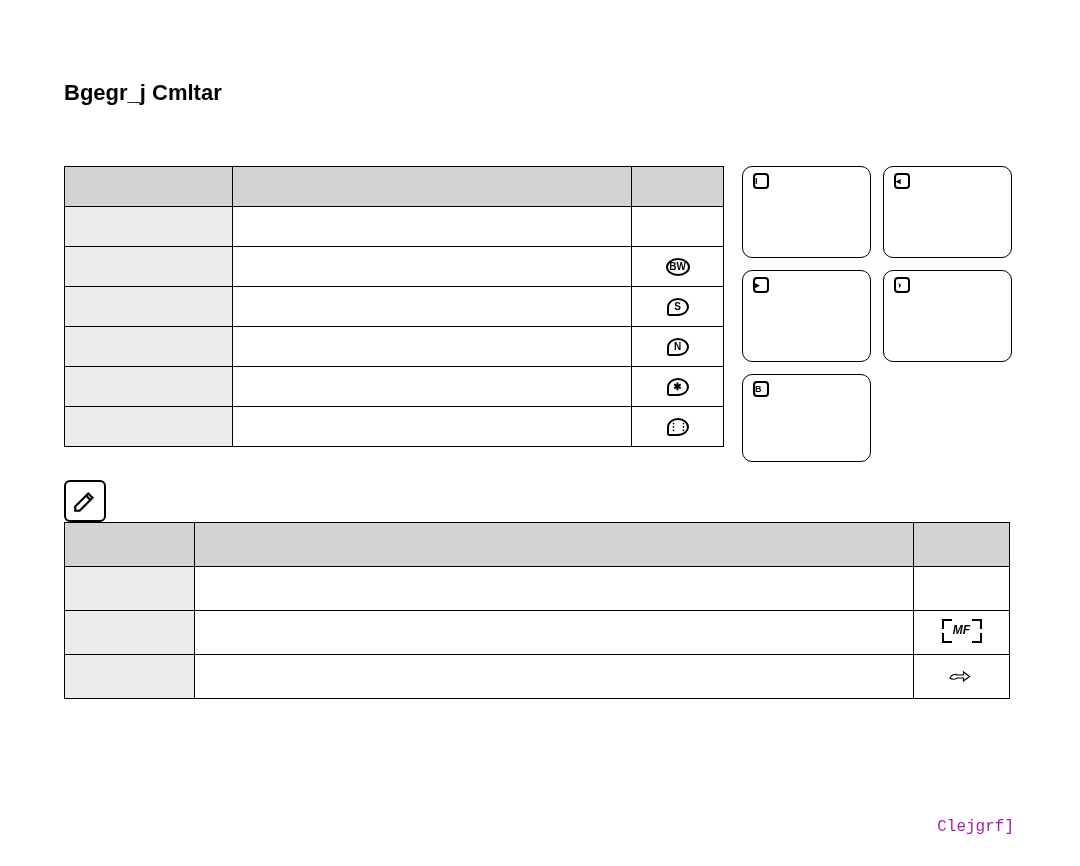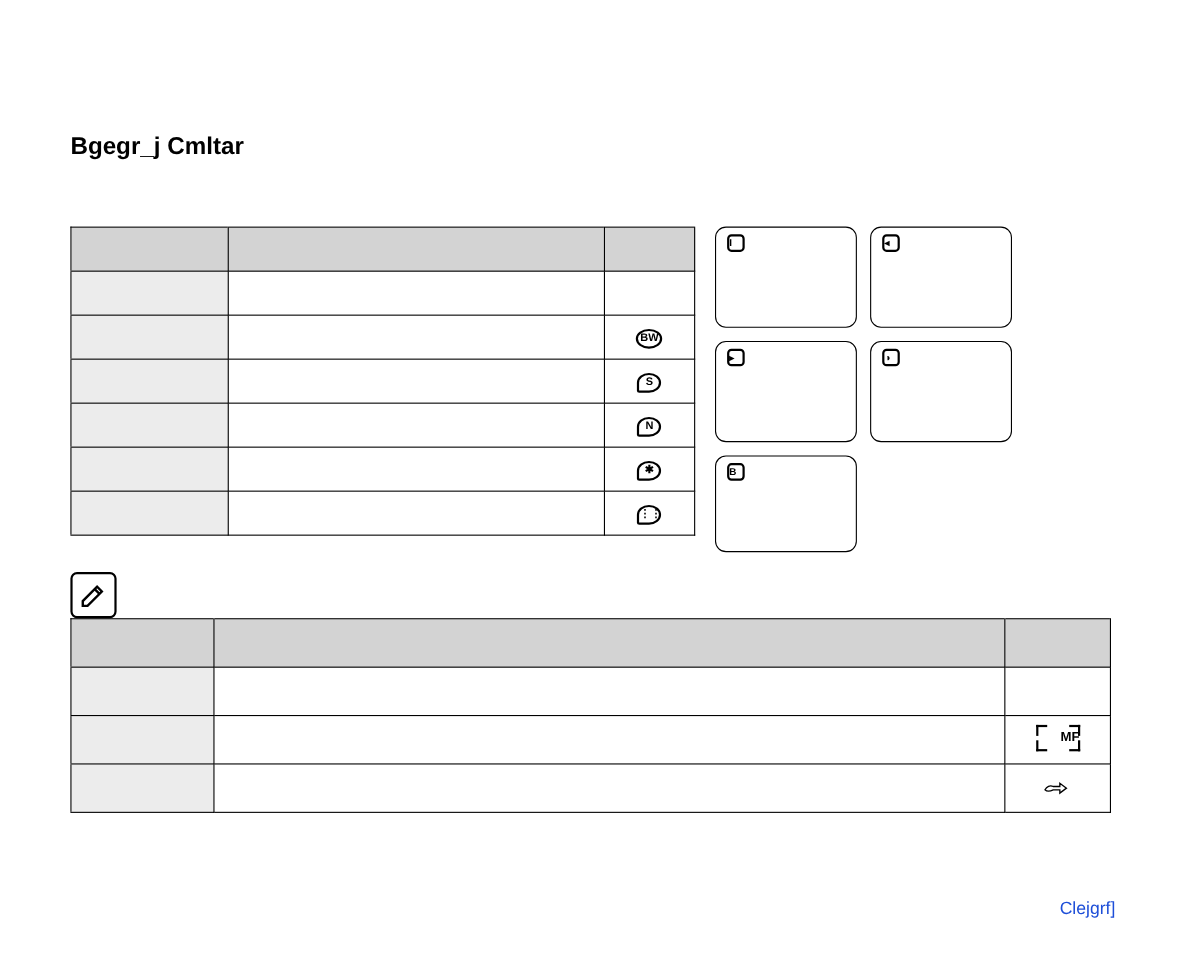--- a/index.html
+++ b/index.html
@@ -3,26 +3,26 @@
 <meta charset="utf-8">
 <style>
 * { margin:0; padding:0; box-sizing:border-box; }
 body {
   width:1080px; height:866px;
   background:#fff; color:#000;
   font-family:Arial,Helvetica,sans-serif;
   font-size:16px;
   position:relative;
 }
-.page { padding:120px 64px 0 64px; }
+.page { padding:80px 64px 0 64px; }
 .heading { font-size:22px; font-weight:600; margin-bottom:60px; }
 .section2-heading { font-size:22px; font-weight:600; margin:24px 0 60px 0; }
 
 .tbl1-wrap { display:flex; align-items:flex-start; gap:18px; }
-.tbl1 { width:568px; border:1px solid #000; border-collapse:collapse; }
+.tbl1 { width:660px; border:1px solid #000; border-collapse:collapse; }
 .tbl1 tr { height:40px; }
 .tbl1 th, .tbl1 td { border-bottom:1px solid #000; border-right:1px solid #000; }
 .tbl1 tr.hdr th { background:#d3d3d3; }
 .tbl1 tr.hdr th:first-child { width:168px; }
 .tbl1 tr.hdr th:nth-child(2) { width:400px; }
 .tbl1 tr.hdr th:last-child { width:92px; }
 .tbl1 tr:not(.hdr) td:first-child { background:#ececec; }
 .tbl1 td.icon-cell { text-align:center; font-size:14px; font-weight:bold; }
 
 .cards { width:270px; display:grid; grid-template-columns:1fr 1fr; gap:12px; }
@@ -55,23 +55,23 @@
 .round-rect {
   display:inline-block; width:16px; height:16px; border:2px solid #000;
   border-radius:4px; font-size:9px; line-height:12px; font-weight:800;
 }
 .mf-br { display:inline-block; position:relative; width:40px; height:24px; }
 .mf-br .c { position:absolute; width:10px; height:10px; border:2px solid #000; }
 .mf-br .tl { top:0; left:0; border-right:none; border-bottom:none; }
 .mf-br .tr { top:0; right:0; border-left:none; border-bottom:none; }
 .mf-br .bl { bottom:0; left:0; border-right:none; border-top:none; }
 .mf-br .br { bottom:0; right:0; border-left:none; border-top:none; }
-.mf-br .txt { position:absolute; top:4px; left:0; width:100%; text-align:right; font-size:12px; font-weight:700; }
+.mf-br .txt { position:absolute; top:4px; left:0; width:100%; text-align:center; font-size:12px; font-weight:700;font-style:italic; }
 .hand svg { width:30px; height:22px; }
-.footer { position:absolute; right:66px; bottom:30px; font-size:16px; color:#1d4ed8; }
+.footer { position:absolute; right:66px; bottom:30px; font-size:16px; color:#a21caf;font-family:Liberation Mono, monospace; }
 </style>
 </head>
 <body>
 
 <div class="page">
 
   <div class="heading">Bgegr_j Cmltar</div>
 
   <div class="tbl1-wrap">
     <table class="tbl1">

